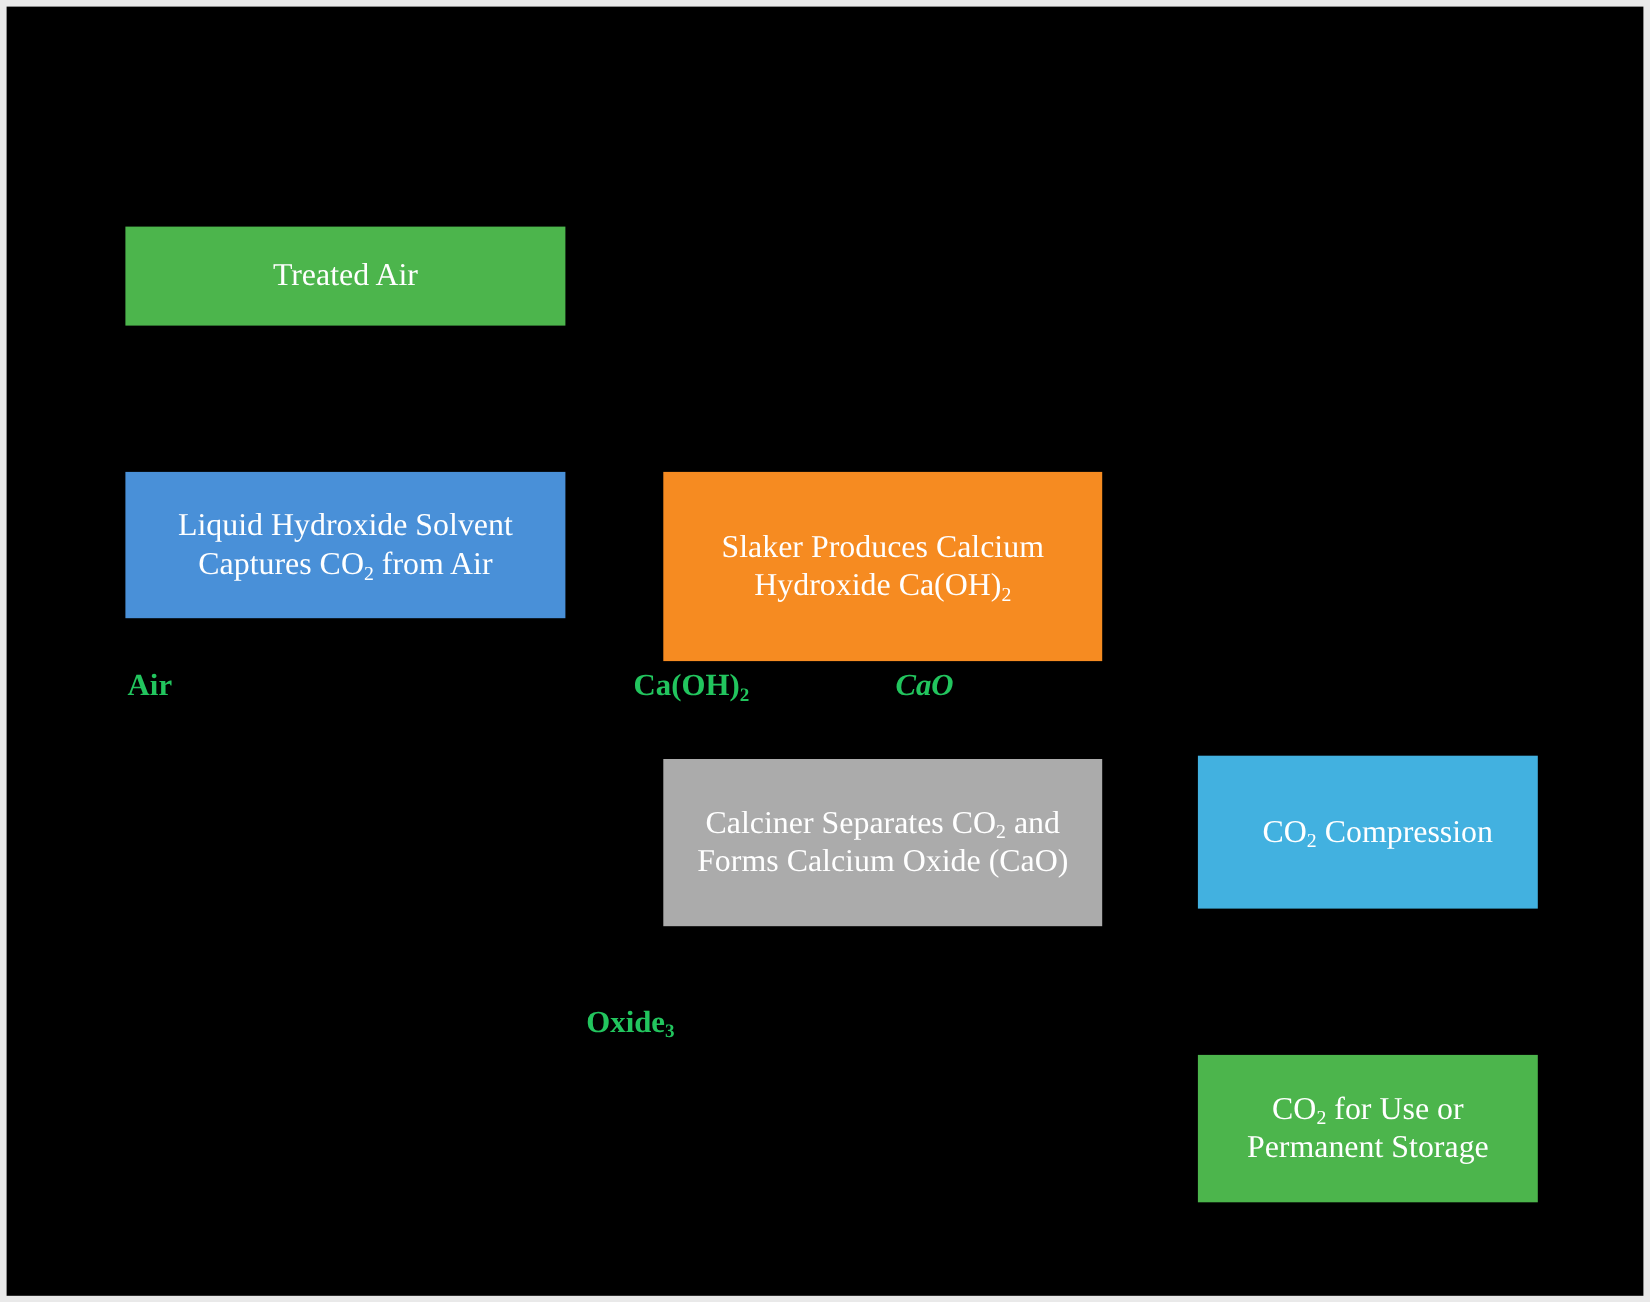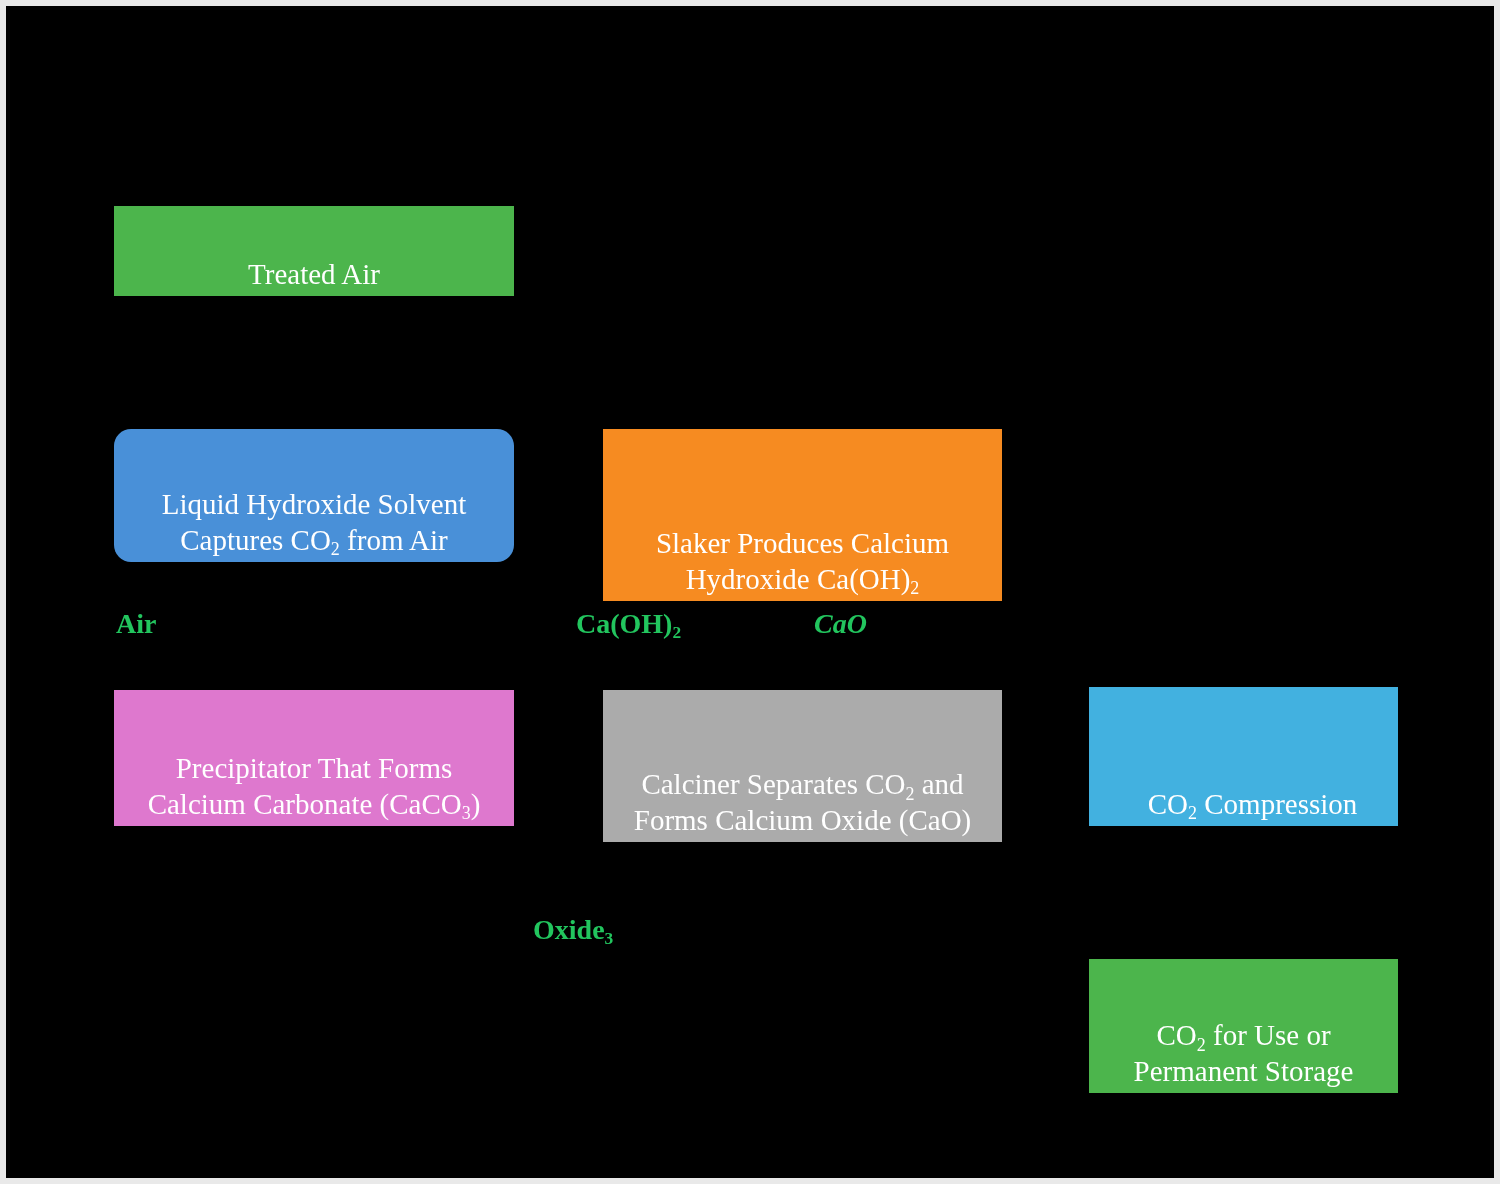--- a/index.html
+++ b/index.html
@@ -13,21 +13,21 @@
     height: 1184px;
     background: #000000;
     box-sizing: border-box;
     border: 6px solid #e9e9e9;
     overflow: hidden;
     font-family: "Liberation Serif", "DejaVu Serif", serif;
   }
   .node {
     position: absolute;
     display: flex;
-    align-items: flex-end;
+    align-items: center;
     justify-content: center;
     text-align: center;
     color: #ffffff;
     line-height: 1.22;
     box-sizing: border-box;
     padding: 4px 10px;
   }
   .node .txt {
     display: block;
     width: 100%;
@@ -35,21 +35,21 @@
   sub {
     font-size: 0.62em;
     vertical-align: baseline;
     position: relative;
     top: 0.30em;
     line-height: 0;
   }
 
   
   #node-treated-air      { left: 108px; top: 200px;  width: 400px; height: 90px;  font-size: 29px; background: #4CB54C; }
-  #node-solvent-capture  { left: 108px; top: 423px;  width: 400px; height: 133px; font-size: 29px; background: #4990D8; border-radius: 17px; }
+  #node-solvent-capture  { left: 108px; top: 423px;  width: 400px; height: 133px; font-size: 29px; background: #4990D8; }
   #node-slaker           { left: 597px; top: 423px;  width: 399px; height: 172px; font-size: 29px; background: #F68B21; }
   #node-precipitator     { left: 108px; top: 684px;  width: 400px; height: 136px; font-size: 29px; background: #DE78CE; }
   #node-calciner         { left: 597px; top: 684px;  width: 399px; height: 152px; font-size: 29px; background: #ABABAB; }
   #node-co2-compression  { left: 1083px;top: 681px;  width: 309px; height: 139px; font-size: 29px; background: #42B1E0; padding-left: 28px; }
   #node-co2-storage      { left: 1083px;top: 953px;  width: 309px; height: 134px; font-size: 29px; background: #4CB54C; }
 
   
   .stream-label {
     position: absolute;
     color: #22c55e;
@@ -104,26 +104,20 @@
     </span>
   </div>
 
   <div class="node" id="node-slaker">
     <span class="txt">
       <span>Slaker Produces Calcium</span><br>
       <span>Hydroxide Ca(OH)</span><sub>2</sub><span></span>
     </span>
   </div>
 
-  <div class="node" id="node-precipitator">
-    <span class="txt">
-      <span>Precipitator That Forms</span><br>
-      <span>Calcium Carbonate (CaCO</span><sub>3</sub><span>)</span>
-    </span>
-  </div>
 
   <div class="node" id="node-calciner">
     <span class="txt">
       <span>Calciner Separates CO</span><sub>2</sub><span> and</span><br>
       <span>Forms Calcium Oxide (CaO)</span>
     </span>
   </div>
 
   <div class="node" id="node-co2-compression">
     <span class="txt">

